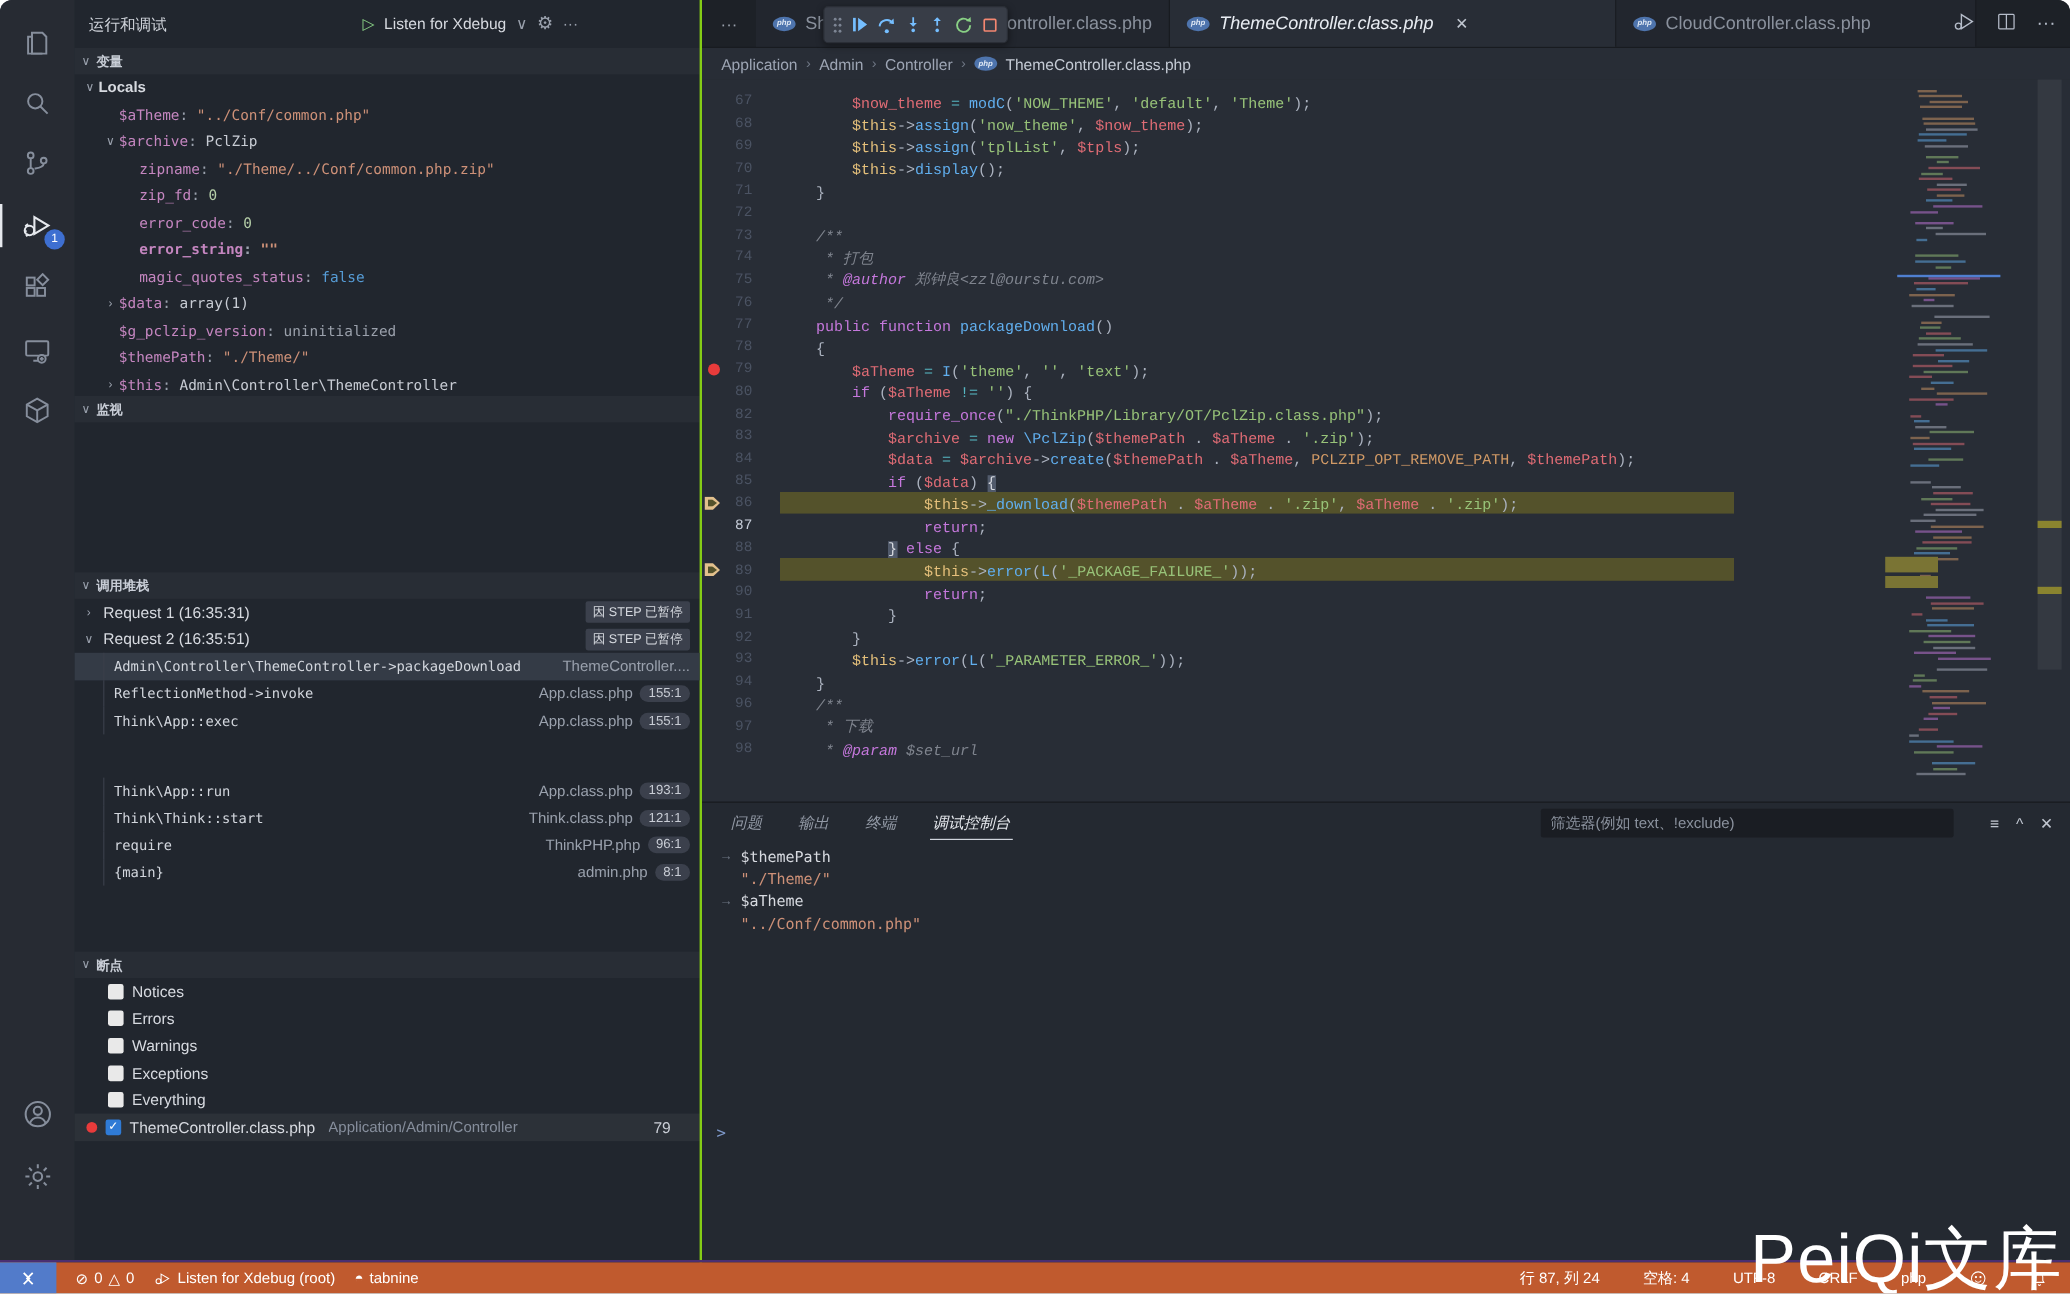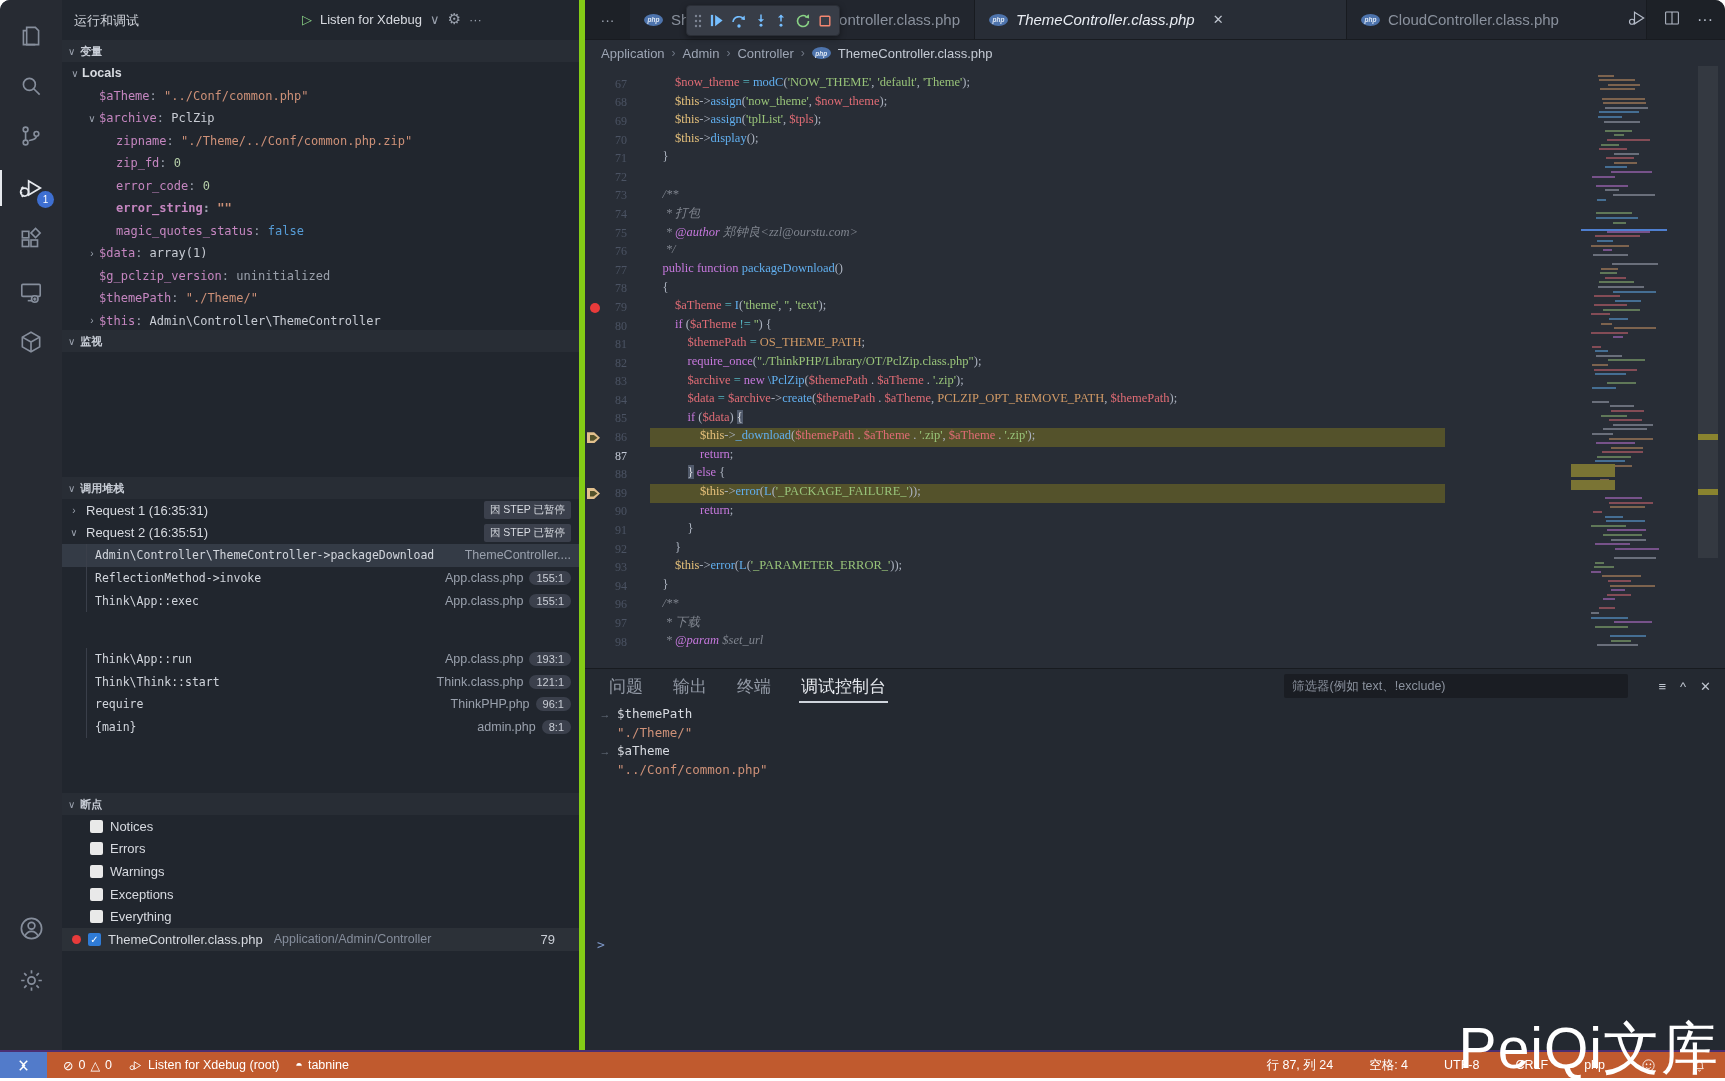--- a/index.html
+++ b/index.html
@@ -10,21 +10,21 @@
   
   #activitybar { position:absolute; left:0; top:0; width:62px; bottom:26px; background:#272b33; z-index:5; }
   .act-icon { position:absolute; left:0; width:62px; height:48px; display:flex; align-items:center; justify-content:center; color:#868e9c; }
   .act-icon svg { stroke:#868e9c; fill:none; stroke-width:1.5; }
   .act-icon.active svg { stroke:#e6e9ee; }
   .act-indicator { position:absolute; left:0; top:6px; width:2px; height:36px; background:#e6e9ee; }
   .act-badge { position:absolute; right:8px; bottom:4px; width:17px; height:17px; border-radius:50%; background:#3e6fd1;
                color:#fff; font-size:10px; display:flex; align-items:center; justify-content:center; }
 
   
-  #sidebar { position:absolute; left:62px; top:0; width:523px; bottom:26px; background:#21262e; border-right:6px solid #84cc16; z-index:4; }
+  #sidebar { position:absolute; left:62px; top:0; width:523px; bottom:26px; background:#21262e; border-right:2px solid #84cc16; z-index:4; }
   #sb-header { position:absolute; top:0; left:0; right:0; height:40px; }
   #sb-title { position:absolute; left:12px; top:12px; font-size:13px; color:#cfd3da; }
   #sb-launch { position:absolute; left:240px; top:10px; display:flex; align-items:center; gap:8px; color:#d7dae0; font-size:13px; }
   .green { color:#89d185; }
   .dim { color:#9aa1ad; }
   .sec-h { position:absolute; left:0; right:0; height:22px; background:rgba(255,255,255,0.035); color:#c8cdd6;
            font-size:11px; font-weight:bold; display:flex; align-items:center; padding-left:6px; gap:5px; }
   .sec-h .chev { font-weight:normal; font-size:10px; color:#9aa1ad; }
   #var-rows { position:absolute; top:62px; left:0; right:0; height:268px; overflow:hidden; }
   .var-row { height:22.5px; display:flex; align-items:center; font-family:"DejaVu Sans Mono", monospace; font-size:12px; white-space:pre; }
@@ -71,22 +71,22 @@
                 padding-left:16px; gap:7px; font-size:13px; color:#9da5b4; z-index:3; }
   #breadcrumb .sep { color:#6e7684; font-size:12px; }
 
   
   #debug-toolbar { position:absolute; left:686px; top:5px; width:154px; height:31px; background:#383d47; border:1px solid #2a2e36;
                    border-radius:4px; display:flex; align-items:center; justify-content:space-evenly; z-index:9; box-shadow:0 2px 6px rgba(0,0,0,.4); }
   #debug-toolbar svg { display:block; }
 
   
   #code-area { position:absolute; left:585px; right:0; top:66px; height:602px; background:#282d36; overflow:hidden; padding-top:9px; z-index:2; }
-  .code-row { position:relative; height:18.6px; display:flex; align-items:flex-start; white-space:pre;
-              font-family:Liberation Serif, serif; font-size:12.5px; color:#abb2bf; }
+  .code-row { position:relative; height:18.6px; display:flex; align-items:flex-end; white-space:pre;
+              font-family:Liberation Mono, monospace; font-size:12.5px; color:#abb2bf; }
   .code-row.hl::before { content:""; position:absolute; left:65px; width:795px; top:0; bottom:0; background:#54522b; }
   .gutter { position:relative; width:65px; flex:none; height:100%; display:flex; align-items:center; }
   .ln { display:inline-block; width:42px; text-align:right; color:#4b5363; font-size:12px; }
   .ln.cur { color:#c6ccd8; }
   .bp-dot { position:absolute; left:5px; top:4.5px; width:10px; height:10px; border-radius:50%; background:#e83b3b; }
   .fr-arrow { position:absolute; left:2px; top:4px; width:13px; height:11px; background:#e2c08d; clip-path:polygon(0 0,55% 0,100% 50%,55% 100%,0 100%); }
   .fr-arrow-in { position:absolute; left:2.5px; top:2.5px; width:8px; height:6px; background:#54522b; clip-path:polygon(0 0,50% 0,100% 50%,50% 100%,0 100%); }
   .code-text { position:relative; }
   .tk-k{color:#c678dd} .tk-f{color:#61afef} .tk-s{color:#98c379} .tk-v{color:#e06c75}
   .tk-n{color:#d19a66} .tk-t{color:#e5c07b} .tk-o{color:#56b6c2} .tk-d{color:#abb2bf}
@@ -96,21 +96,21 @@
   
   #minimap { position:absolute; left:1003px; top:4px; width:70px; z-index:3; }
   #mm-blue { position:absolute; left:996px; top:163px; width:86px; height:2px; background:#4f7fd0; z-index:4; }
   .mm-olive { position:absolute; left:986px; width:44px; background:#7a7434; z-index:4; }
   #scroll-strip { position:absolute; left:1113px; top:0px; width:20px; height:492px; background:rgba(255,255,255,0.06); z-index:3; }
   .ruler-olive { position:absolute; left:1113px; width:20px; height:6px; background:#8a842f; z-index:4; }
 
   
   #panel { position:absolute; left:585px; right:0; top:668px; height:387px; background:#242931; border-top:1px solid #181b20; z-index:4; }
   #panel-tabs { position:absolute; left:22px; top:0; height:34px; display:flex; gap:26px; align-items:center; }
-  .ptab { font-size:17px; color:#9299a5; padding:6px 2px; position:relative; }
+  .ptab { font-size:13px; color:#9299a5; padding:6px 2px; position:relative;font-style:italic; }
   .ptab.active { color:#e6e9ee; }
   .ptab.active::after { content:""; position:absolute; left:0; right:0; bottom:1px; height:1.5px; background:#cfd4dc; }
   #panel-filter { position:absolute; right:97px; top:5px; width:344px; height:24px; background:#1a1d23; border-radius:2px;
                   display:flex; align-items:center; padding-left:8px; }
   #panel-filter input { background:transparent; border:none; outline:none; color:#c9cdd5; font-size:12.5px; width:100%; }
   #panel-filter input::placeholder { color:#8b929e; }
   #panel-icons { position:absolute; right:14px; top:5px; display:flex; gap:14px; align-items:center; color:#c0c6d0; font-size:13px; height:24px; }
   #console { position:absolute; left:8px; top:36px; right:420px; font-family:"DejaVu Sans Mono", monospace; font-size:12.5px; }
   .con-row { display:flex; line-height:18.5px; }
   .con-arrow { width:24px; color:#6a7380; font-family:"Liberation Sans",sans-serif; font-size:11px; text-align:center; flex:none; }
@@ -431,21 +431,20 @@
         <div class="code-row"><div class="gutter"><span class="ln">71</span></div><span class="code-text"><span class="tk-d">    }</span></span></div>
         <div class="code-row"><div class="gutter"><span class="ln">72</span></div><span class="code-text"></span></div>
         <div class="code-row"><div class="gutter"><span class="ln">73</span></div><span class="code-text"><span class="tk-c">    /**</span></span></div>
         <div class="code-row"><div class="gutter"><span class="ln">74</span></div><span class="code-text"><span class="tk-c">     * 打包</span></span></div>
         <div class="code-row"><div class="gutter"><span class="ln">75</span></div><span class="code-text"><span class="tk-c">     * </span><span class="tk-a">@author</span><span class="tk-c"> 郑钟良&lt;zzl@ourstu.com&gt;</span></span></div>
         <div class="code-row"><div class="gutter"><span class="ln">76</span></div><span class="code-text"><span class="tk-c">     */</span></span></div>
         <div class="code-row"><div class="gutter"><span class="ln">77</span></div><span class="code-text"><span class="tk-d">    </span><span class="tk-k">public</span><span class="tk-d"> </span><span class="tk-k">function</span><span class="tk-d"> </span><span class="tk-f">packageDownload</span><span class="tk-d">()</span></span></div>
         <div class="code-row"><div class="gutter"><span class="ln">78</span></div><span class="code-text"><span class="tk-d">    {</span></span></div>
         <div class="code-row"><div class="gutter"><div class="bp-dot"></div><span class="ln">79</span></div><span class="code-text"><span class="tk-d">        </span><span class="tk-v">$aTheme</span><span class="tk-d"> </span><span class="tk-o">=</span><span class="tk-d"> </span><span class="tk-f">I</span><span class="tk-d">(</span><span class="tk-s">'theme'</span><span class="tk-d">, </span><span class="tk-s">''</span><span class="tk-d">, </span><span class="tk-s">'text'</span><span class="tk-d">);</span></span></div>
         <div class="code-row"><div class="gutter"><span class="ln">80</span></div><span class="code-text"><span class="tk-d">        </span><span class="tk-k">if</span><span class="tk-d"> (</span><span class="tk-v">$aTheme</span><span class="tk-d"> </span><span class="tk-o">!=</span><span class="tk-d"> </span><span class="tk-s">''</span><span class="tk-d">) {</span></span></div>
-        <div class="code-row"><div class="gutter"><span class="ln">81</span></div><span class="code-text"><span class="tk-d">            </span><span class="tk-v">$themePath</span><span class="tk-d"> </span><span class="tk-o">=</span><span class="tk-d"> </span><span class="tk-n">OS_THEME_PATH</span><span class="tk-d">;</span></span></div>
         <div class="code-row"><div class="gutter"><span class="ln">82</span></div><span class="code-text"><span class="tk-d">            </span><span class="tk-k">require_once</span><span class="tk-d">(</span><span class="tk-s">"./ThinkPHP/Library/OT/PclZip.class.php"</span><span class="tk-d">);</span></span></div>
         <div class="code-row"><div class="gutter"><span class="ln">83</span></div><span class="code-text"><span class="tk-d">            </span><span class="tk-v">$archive</span><span class="tk-d"> </span><span class="tk-o">=</span><span class="tk-d"> </span><span class="tk-k">new</span><span class="tk-d"> </span><span class="tk-f">\PclZip</span><span class="tk-d">(</span><span class="tk-v">$themePath</span><span class="tk-d"> . </span><span class="tk-v">$aTheme</span><span class="tk-d"> . </span><span class="tk-s">'.zip'</span><span class="tk-d">);</span></span></div>
         <div class="code-row"><div class="gutter"><span class="ln">84</span></div><span class="code-text"><span class="tk-d">            </span><span class="tk-v">$data</span><span class="tk-d"> </span><span class="tk-o">=</span><span class="tk-d"> </span><span class="tk-v">$archive</span><span class="tk-d">-&gt;</span><span class="tk-f">create</span><span class="tk-d">(</span><span class="tk-v">$themePath</span><span class="tk-d"> . </span><span class="tk-v">$aTheme</span><span class="tk-d">, </span><span class="tk-n">PCLZIP_OPT_REMOVE_PATH</span><span class="tk-d">, </span><span class="tk-v">$themePath</span><span class="tk-d">);</span></span></div>
         <div class="code-row"><div class="gutter"><span class="ln">85</span></div><span class="code-text"><span class="tk-d">            </span><span class="tk-k">if</span><span class="tk-d"> (</span><span class="tk-v">$data</span><span class="tk-d">) </span><span class="tk-bm">{</span></span></div>
         <div class="code-row hl"><div class="gutter"><div class="fr-arrow"><div class="fr-arrow-in"></div></div><span class="ln">86</span></div><span class="code-text"><span class="tk-d">                </span><span class="tk-t">$this</span><span class="tk-d">-&gt;</span><span class="tk-f">_download</span><span class="tk-d">(</span><span class="tk-v">$themePath</span><span class="tk-d"> . </span><span class="tk-v">$aTheme</span><span class="tk-d"> . </span><span class="tk-s">'.zip'</span><span class="tk-d">, </span><span class="tk-v">$aTheme</span><span class="tk-d"> . </span><span class="tk-s">'.zip'</span><span class="tk-d">);</span></span></div>
         <div class="code-row"><div class="gutter"><span class="ln cur">87</span></div><span class="code-text"><span class="tk-d">                </span><span class="tk-k">return</span><span class="tk-d">;</span></span></div>
         <div class="code-row"><div class="gutter"><span class="ln">88</span></div><span class="code-text"><span class="tk-d">            </span><span class="tk-bm">}</span><span class="tk-d"> </span><span class="tk-k">else</span><span class="tk-d"> {</span></span></div>
         <div class="code-row hl"><div class="gutter"><div class="fr-arrow"><div class="fr-arrow-in"></div></div><span class="ln">89</span></div><span class="code-text"><span class="tk-d">                </span><span class="tk-t">$this</span><span class="tk-d">-&gt;</span><span class="tk-f">error</span><span class="tk-d">(</span><span class="tk-f">L</span><span class="tk-d">(</span><span class="tk-s">'_PACKAGE_FAILURE_'</span><span class="tk-d">));</span></span></div>
         <div class="code-row"><div class="gutter"><span class="ln">90</span></div><span class="code-text"><span class="tk-d">                </span><span class="tk-k">return</span><span class="tk-d">;</span></span></div>
         <div class="code-row"><div class="gutter"><span class="ln">91</span></div><span class="code-text"><span class="tk-d">            }</span></span></div>

